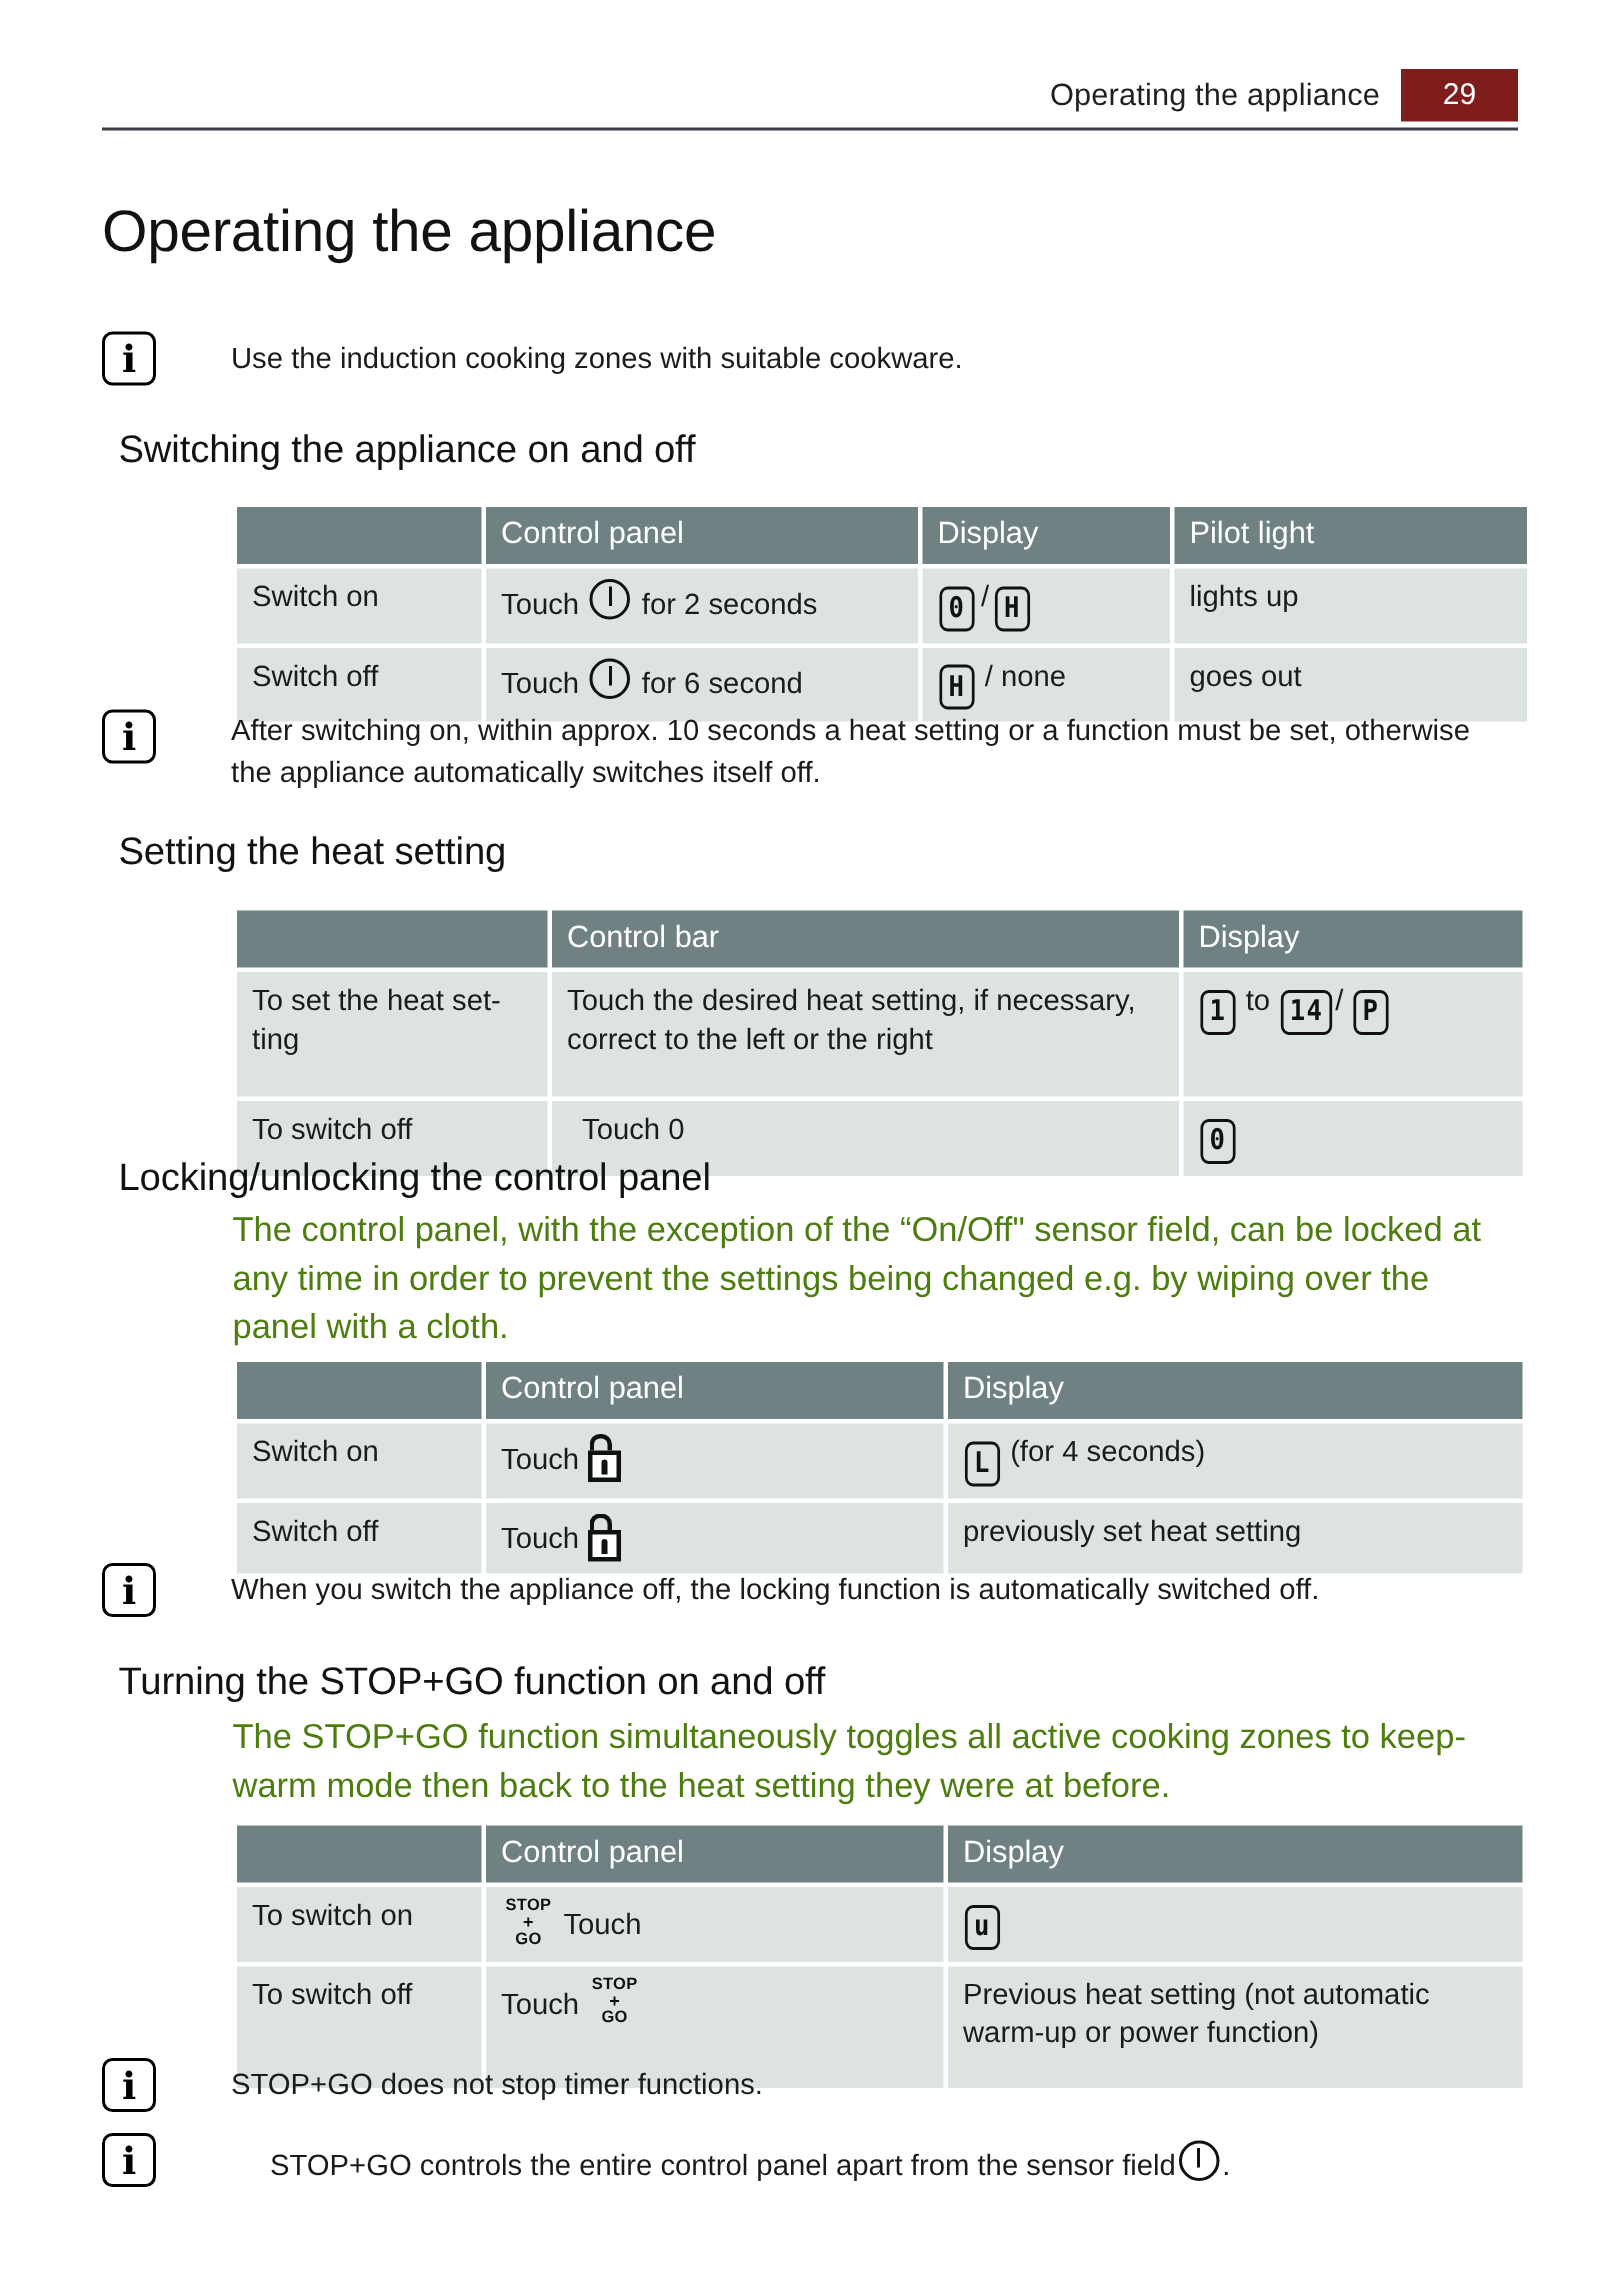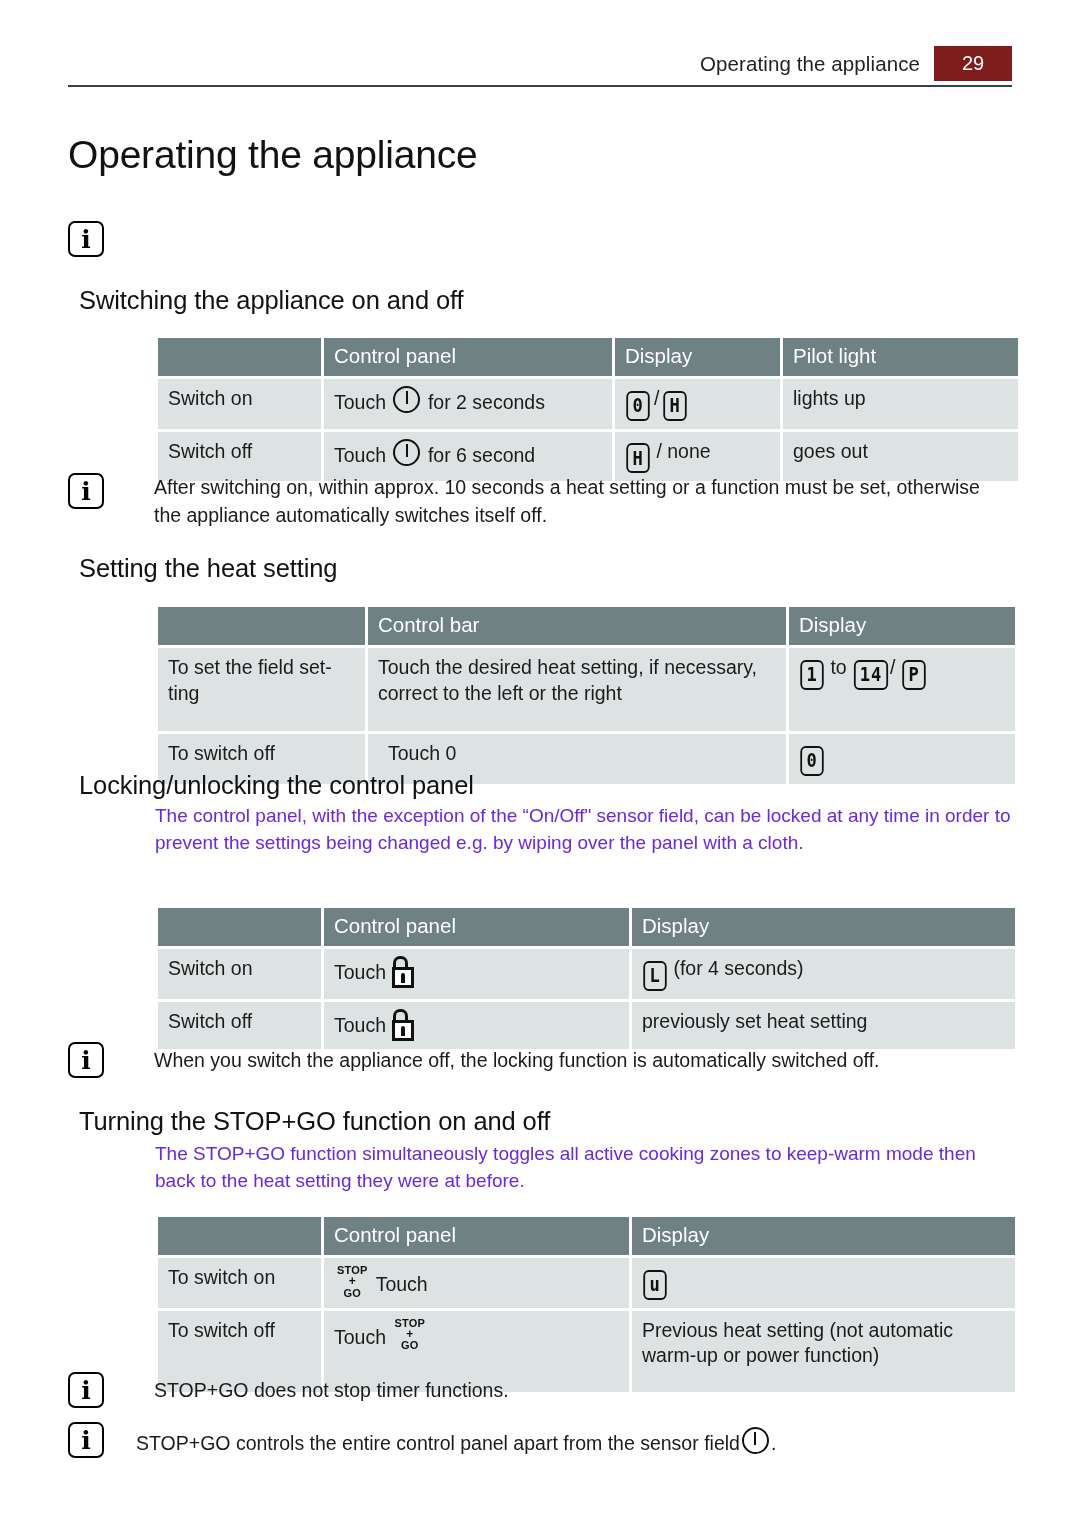--- a/index.html
+++ b/index.html
@@ -102,23 +102,23 @@
   .note-text {
     font-size: 19.5px;
     line-height: 1.42;
     color: #1b1b1b;
     margin-left: 0;
   }
 
   
   .para {
     position: absolute;
-    font-size: 19px;
+    font-size: 23px;
     line-height: 1.42;
-    color: #6d28d9;
+    color: #4d7c0f;
   }
 
   
   .tbl {
     position: absolute;
     border-collapse: separate;
     border-spacing: 3px 3px;
     table-layout: fixed;
   }
   .tbl th {
@@ -253,20 +253,21 @@
   <div class="runhead">
     <div class="runhead-title">Operating the appliance</div>
     <div class="page-num-box">29</div>
   </div>
   <div class="runhead-rule"></div>
 
   <h1 class="doc-title">Operating the appliance</h1>
 
   <div class="note" style="left:68px; top:221px; width:944px;">
     <div class="info-icon">i</div>
+    <div class="note-text" style="margin-left:50px; padding-top:5px;">Use the induction cooking zones with suitable cookware.</div>
   </div>
 
   <div class="h2" style="position:absolute; left:68px; top:275px;">Switching the appliance on and off</div>
 
   <table class="tbl" style="left:155px; top:335px; width:860px;">
     <colgroup>
         <col style="width:163px">
         <col style="width:288px">
         <col style="width:165px">
         <col style="width:235px">
@@ -322,21 +323,21 @@
       </colgroup>
     <thead>
       <tr>
         <th class="blank"></th>
         <th>Control bar</th>
         <th>Display</th>
       </tr>
     </thead>
     <tbody>
       <tr>
-        <td class="c1" style="height:68px;">To set the field set-ting</td>
+        <td class="c1" style="height:68px;">To set the heat set-ting</td>
         <td>Touch the desired heat setting, if necessary, correct to the left or the right</td>
         <td>
           <span class="seg">1</span>
           <span>to</span>
           <span class="seg wide">14</span><span>/</span>
           <span class="seg">P</span>
         </td>
       </tr>
       <tr>
         <td class="c1">To switch off</td>
@@ -440,16 +441,16 @@
     </tbody>
   </table>
 
   <div class="note" style="left:68px; top:1372px; width:944px;">
     <div class="info-icon">i</div>
     <div class="note-text" style="margin-left:50px; padding-top:5px;">STOP+GO does not stop timer functions.</div>
   </div>
 
   <div class="note" style="left:68px; top:1422px; width:944px;">
     <div class="info-icon">i</div>
-    <div class="note-text" style="margin-left:32px; padding-top:5px;"><span>STOP+GO controls the entire control panel apart from the sensor field</span><span class="pwr"></span><span>.</span></div>
+    <div class="note-text" style="margin-left:76px; padding-top:5px;"><span>STOP+GO controls the entire control panel apart from the sensor field</span><span class="pwr"></span><span>.</span></div>
   </div>
 
 </div>
 
 </body></html>

